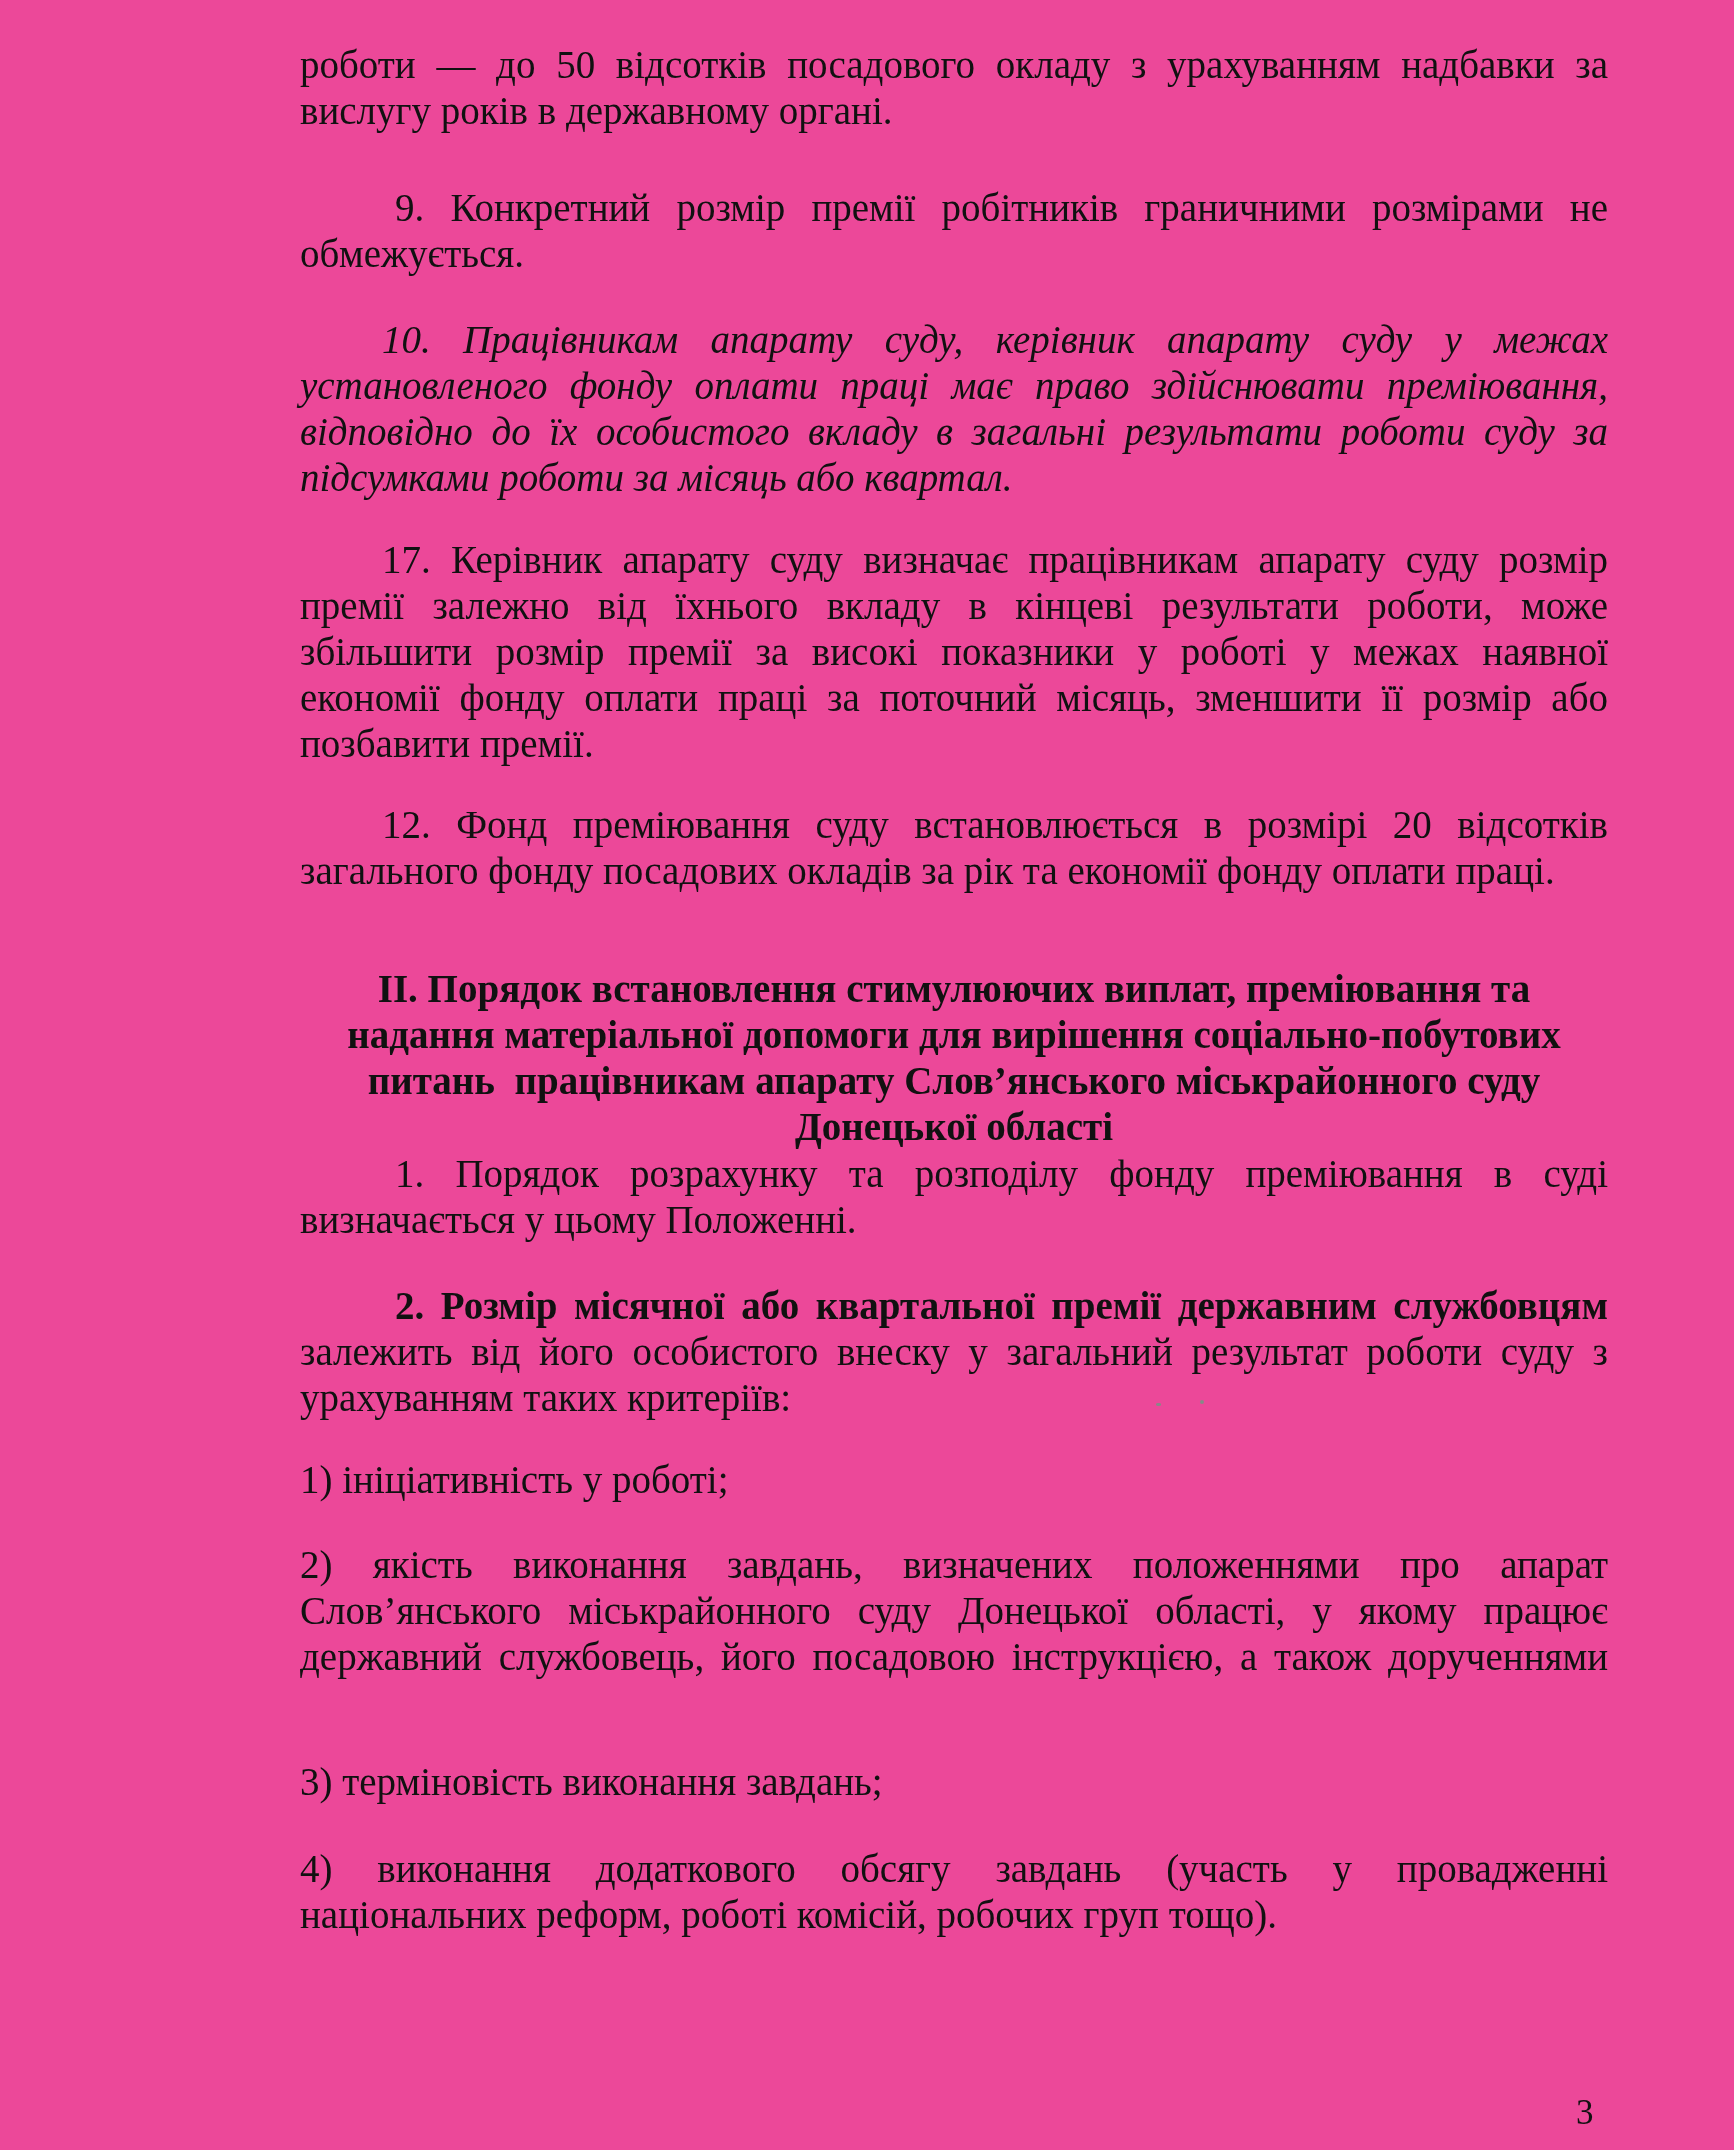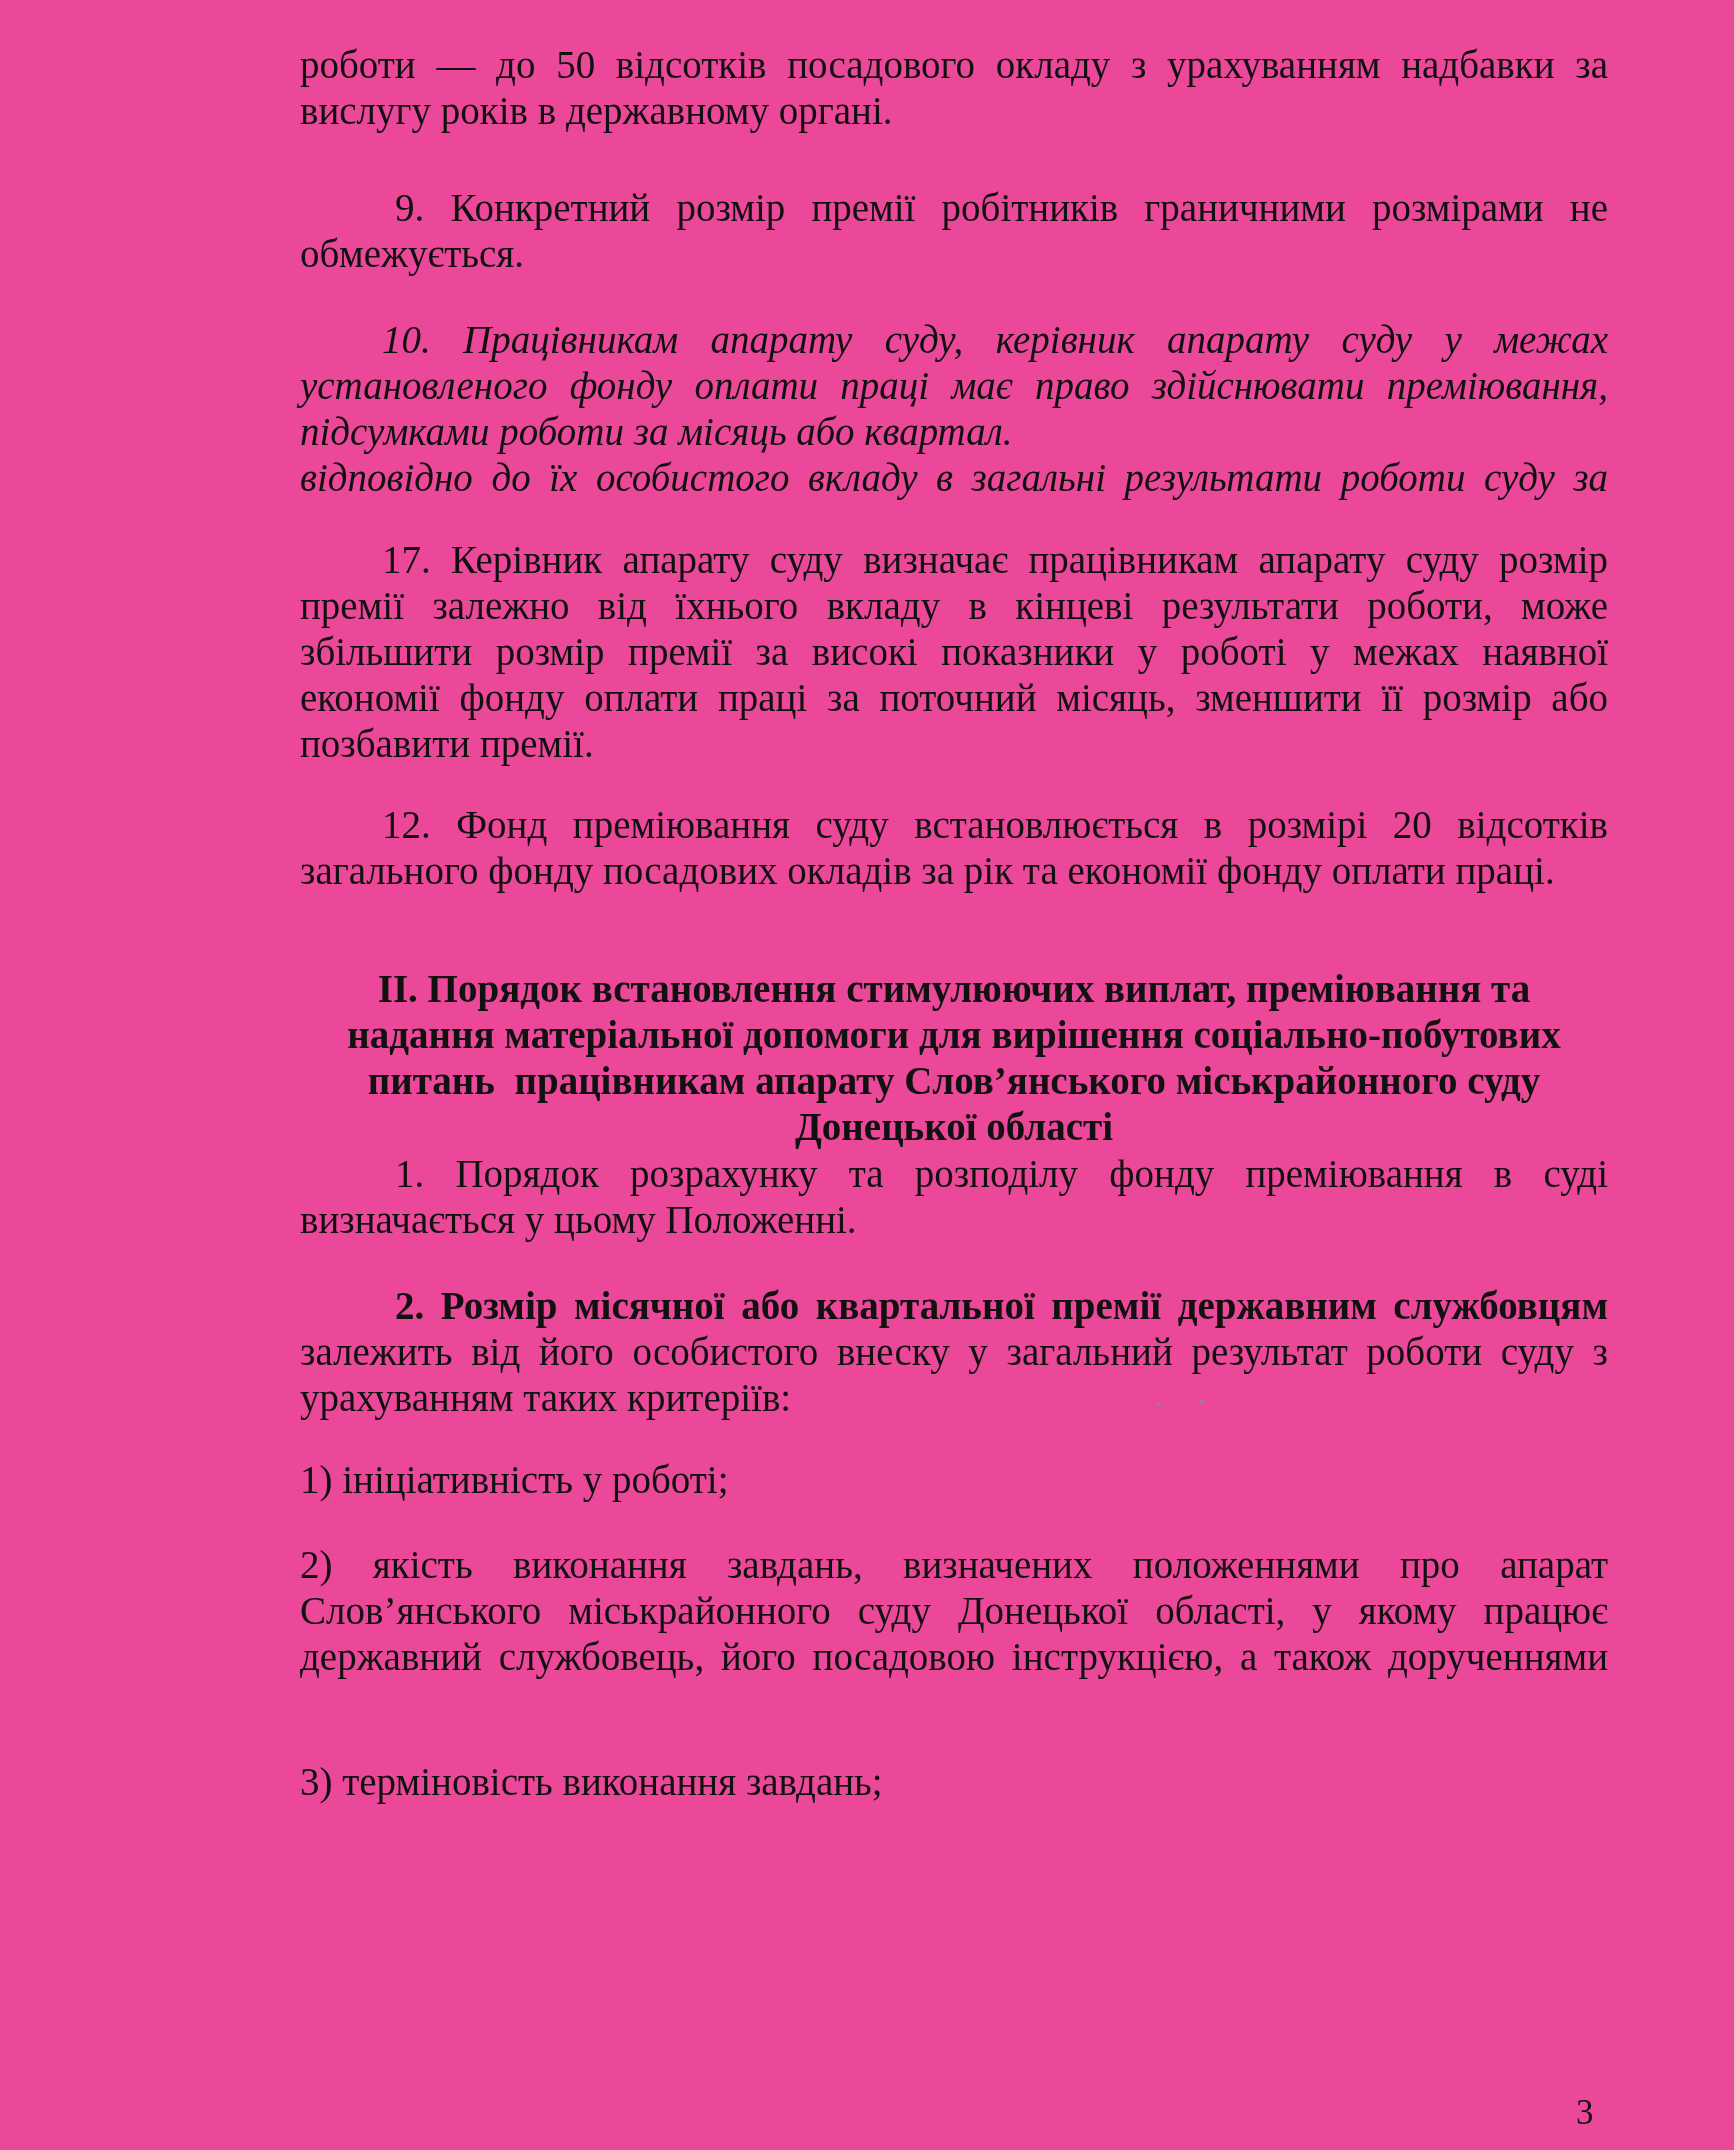--- a/index.html
+++ b/index.html
@@ -28,22 +28,22 @@
   </div>
 
   <div class="block justify" style="top:185px;">
     <span class="ln" style="padding-left:95px;">9. Конкретний розмір премії робітників граничними розмірами не</span>
     <span class="ln last">обмежується.</span>
   </div>
 
   <div class="block justify" style="top:317px;font-style:italic;">
     <span class="ln" style="padding-left:82px;">10. Працівникам апарату суду, керівник апарату суду у межах</span>
     <span class="ln">установленого фонду оплати праці має право здійснювати преміювання,</span>
+    <span class="ln">відповідно до їх особистого вкладу в загальні результати роботи суду за</span>
     <span class="ln last">підсумками роботи за місяць або квартал.</span>
-    <span class="ln">відповідно до їх особистого вкладу в загальні результати роботи суду за</span>
   </div>
 
   <div class="block justify" style="top:537px;">
     <span class="ln" style="padding-left:82px;">17. Керівник апарату суду визначає працівникам апарату суду розмір</span>
     <span class="ln">премії залежно від їхнього вкладу в кінцеві результати роботи, може</span>
     <span class="ln">збільшити розмір премії за високі показники у роботі у межах наявної</span>
     <span class="ln">економії фонду оплати праці за поточний місяць, зменшити її розмір або</span>
     <span class="ln last">позбавити премії.</span>
   </div>
 
@@ -77,19 +77,23 @@
   <div class="block justify" style="top:1542px;">
     <span class="ln">2) якість виконання завдань, визначених положеннями про апарат</span>
     <span class="ln">Слов’янського міськрайонного суду Донецької області, у якому працює</span>
     <span class="ln">державний службовець, його посадовою інструкцією, а також дорученнями</span>
   </div>
 
   <div class="block justify" style="top:1759px;">
     <span class="ln last">3) терміновість виконання завдань;</span>
   </div>
 
+  <div class="block justify" style="top:1846px;">
+    <span class="ln">4) виконання додаткового обсягу завдань (участь у провадженні</span>
+    <span class="ln last">національних реформ, роботі комісій, робочих груп тощо).</span>
+  </div>
 
   <div class="page-number">3</div>
 
   <div class="speck" style="left:1156px; top:1403px; width:5.4px; height:2.7px;"></div>
   <div class="speck" style="left:1200px; top:1400px; width:4.1px; height:4.1px;"></div>
 </div>
 
 
 </body></html>

